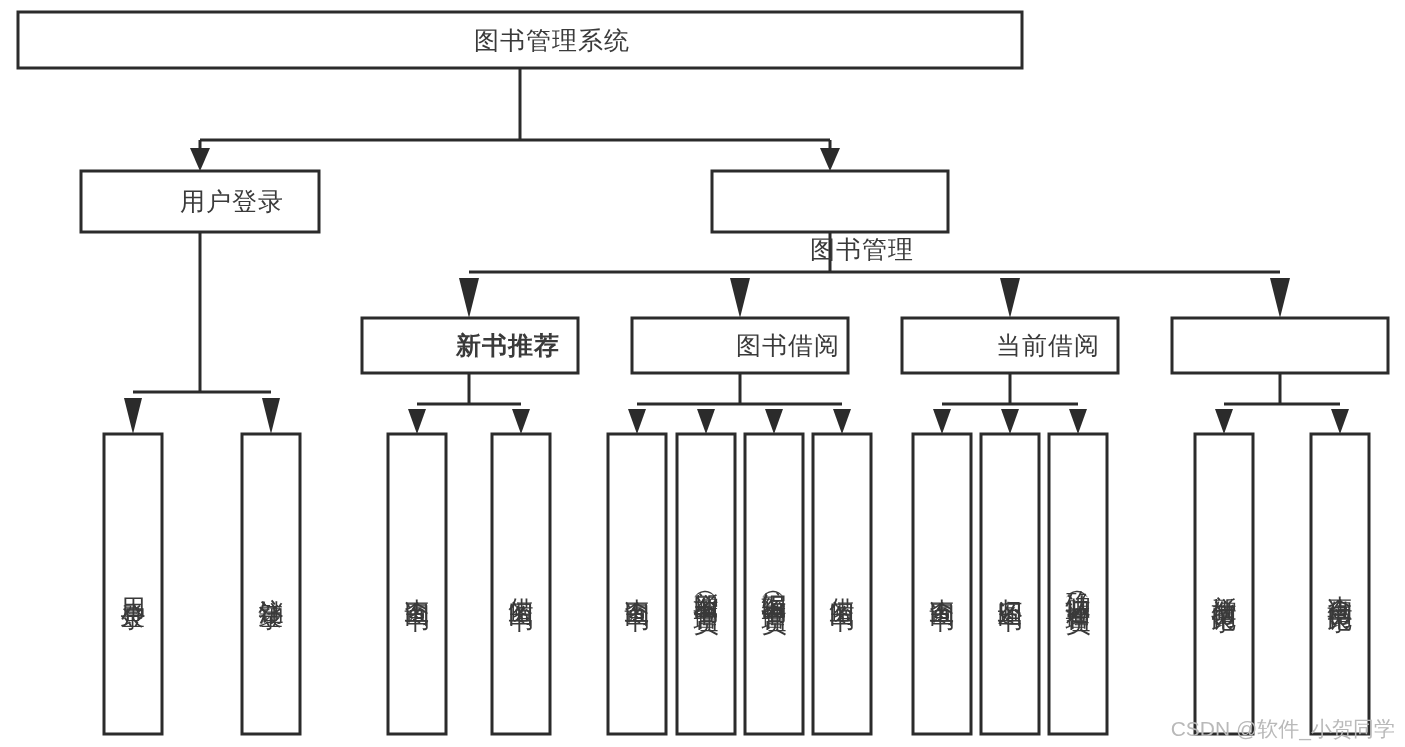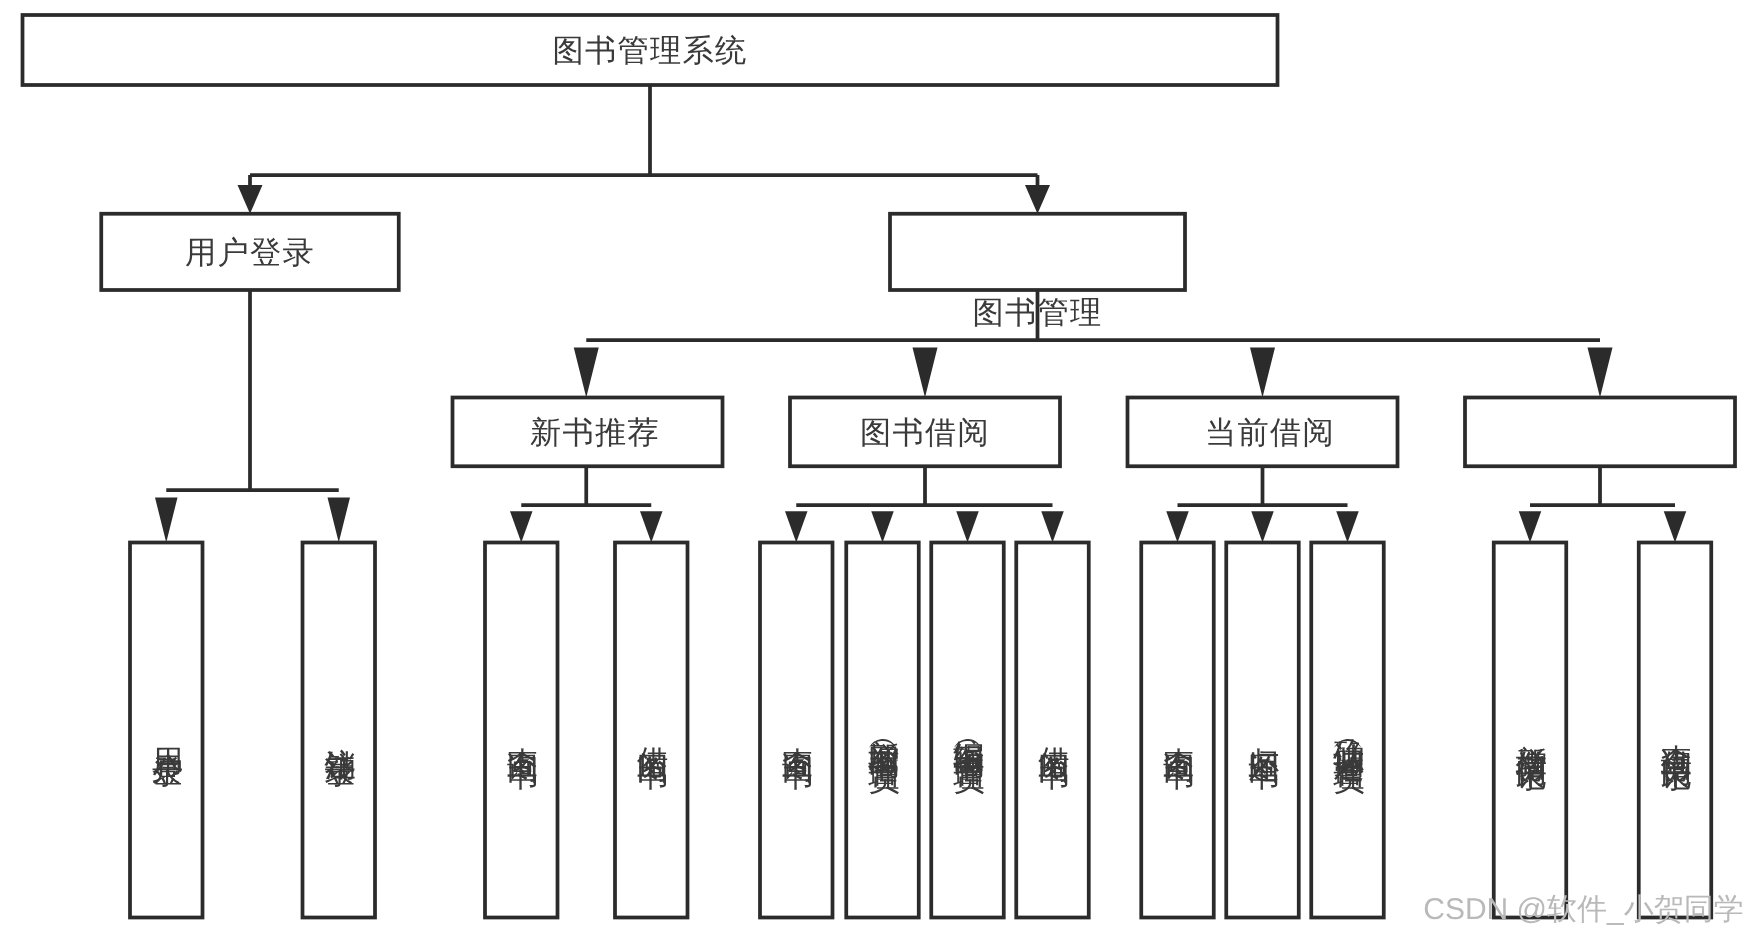--- a/index.html
+++ b/index.html
@@ -41,20 +41,21 @@
   .node-label-h {
     position: absolute;
     display: flex;
     align-items: center;
     justify-content: center;
     color: #3a3a3a;
     font-size: 25px;
     letter-spacing: 1px;
     white-space: nowrap;
     pointer-events: none;
+    padding-left: 32px;
   }
   .node-label-v {
     position: absolute;
     display: flex;
     align-items: center;
     justify-content: center;
     color: #3a3a3a;
     font-size: 25px;
     pointer-events: none;
   }
@@ -62,21 +63,21 @@
     writing-mode: vertical-rl;
     text-orientation: upright;
     letter-spacing: 3px;
     line-height: 1;
     white-space: nowrap;
   }
   .watermark {
     position: absolute;
     right: 10px;
     bottom: 4px;
-    font-size: 24px;
+    font-size: 21px;
     color: #b9b9b9;
     white-space: nowrap;
     pointer-events: none;
   }
 </style>
 </head>
 <body>
 
 <div id="diagram-root">
 
@@ -151,22 +152,22 @@
 
     <rect class="node-box" x="1195" y="434" width="58" height="300"></rect>
     <rect class="node-box" x="1311" y="434" width="58" height="300"></rect>
   </svg>
 
   <div class="node-label-h" style="left:18px; top:12px; width:1004px; height:56px;">图书管理系统</div>
 
   <div class="node-label-h" style="left:81px; top:171px; width:238px; height:61px;">用户登录</div>
   <div class="node-label-h" style="left:712px; top:171px; width:236px; height:61px;margin-top:48px;">图书管理</div>
 
-  <div class="node-label-h" style="left:362px; top:318px; width:228px; height:55px;">新书推荐</div>
-  <div class="node-label-h" style="left:632px; top:318px; width:216px; height:55px;">图书借阅</div>
+  <div class="node-label-h" style="left:362px; top:318px; width:228px; height:55px;font-weight:bold;">新书推荐</div>
+  <div class="node-label-h" style="left:648px; top:318px; width:216px; height:55px;">图书借阅</div>
   <div class="node-label-h" style="left:902px; top:318px; width:228px; height:55px;">当前借阅</div>
 
   <div class="node-label-v" style="left:104px; top:434px; width:58px; height:300px;">
     <span>用户登录</span>
   </div>
   <div class="node-label-v" style="left:242px; top:434px; width:58px; height:300px;">
     <span>注销登录</span>
   </div>
 
   <div class="node-label-v" style="left:388px; top:434px; width:58px; height:300px;">

